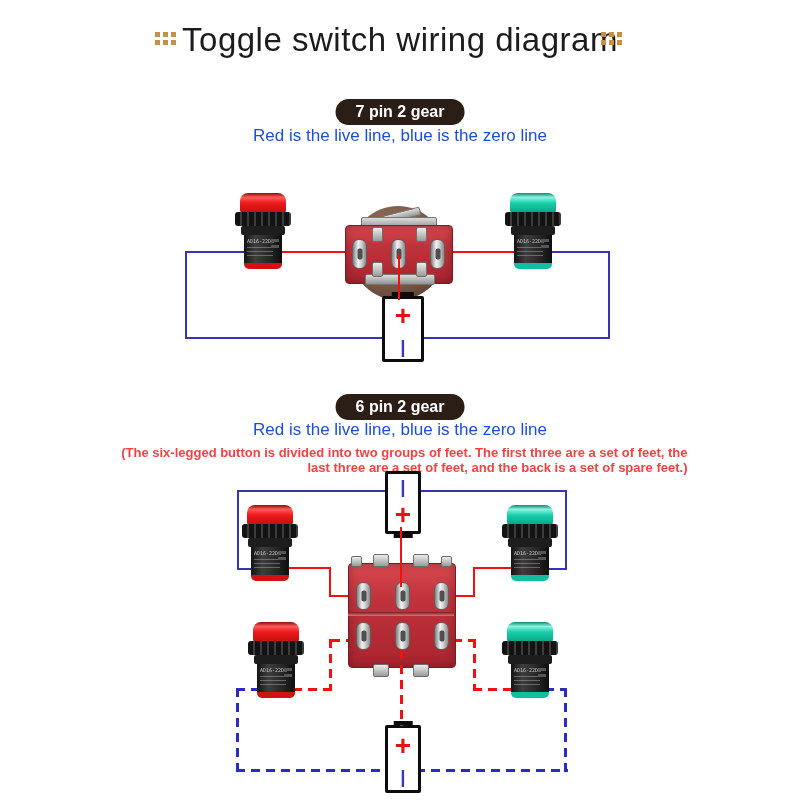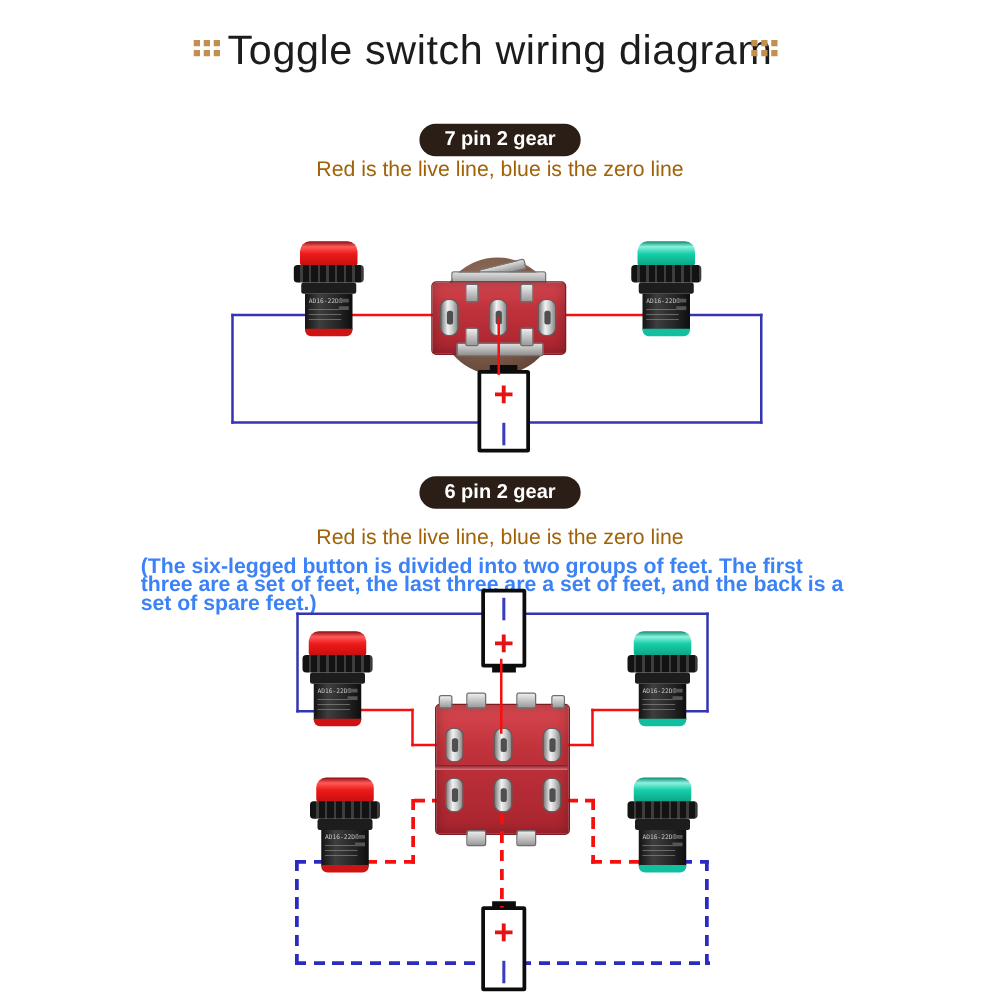--- a/index.html
+++ b/index.html
@@ -17,25 +17,25 @@
   .dots i { display:block; background:#c38f4f; }
 
   
   .badge {
     position:absolute; left:50%; transform:translateX(-50%);
     background:#2b1e16; color:#ffffff; font-size:16px; font-weight:700;
     padding:4px 20px; border-radius:15px; white-space:nowrap;
   }
   .subtitle {
     position:absolute; left:0; width:100%; text-align:center;
-    font-size:17px; color:#a16207; font-weight:400;
+    font-size:17px; color:#1d4ed8; font-weight:400;
   }
   .note {
     position:absolute; left:50%; transform:translateX(-50%); width:575px;
-    text-align:left; font-size:17px; font-weight:700; color:#3b82f6; line-height:15px;
+    text-align:right; font-size:13px; font-weight:700; color:#ef4444; line-height:15px;
   }
 
   
   .wire { position:absolute; z-index:1; }
   .wire.red  { background:#f50f0f; }
   .wire.blue { background:#3535b2; }
   .wire.z3 { z-index:3; }
   .dash-h-red  { position:absolute; z-index:1; background:repeating-linear-gradient(90deg,#f50f0f 0 9px,transparent 9px 15px); }
   .dash-v-red  { position:absolute; z-index:1; background:repeating-linear-gradient(180deg,#f50f0f 0 9px,transparent 9px 15px); }
   .dash-h-blue { position:absolute; z-index:1; background:repeating-linear-gradient(90deg,#2b2bbf 0 9px,transparent 9px 15px); }
@@ -152,21 +152,21 @@
         <div class="vents"></div>
       </div>
     <div class="glow"></div>
   </div>
   <div class="battery" style="left:382px;top:296px;width:36px;height:60px;">
     <div class="nub top"></div>
     <span class="pos">+</span>
     <span class="neg">|</span>
   </div>
 
-  <div class="badge" style="top:381px;">6 pin 2 gear</div>
+  <div class="badge" style="top:394px;">6 pin 2 gear</div>
   <div class="subtitle" style="top:420px;">Red is the live line, blue is the zero line</div>
   <div class="note" style="top:445px;">(The six-legged button is divided into two groups of feet. The first three are a set of feet, the last three are a set of feet, and the back is a set of spare feet.)</div>
 
   <div class="wire blue" style="left:237px;top:490px;width:330px;height:2px;"></div>
   <div class="wire blue" style="left:237px;top:490px;width:2px;height:80px;"></div>
   <div class="wire blue" style="left:237px;top:568px;width:18px;height:2px;"></div>
   <div class="wire blue" style="left:565px;top:490px;width:2px;height:80px;"></div>
   <div class="wire blue" style="left:547px;top:568px;width:20px;height:2px;"></div>
   <div class="wire red" style="left:287px;top:567px;width:44px;height:2px;"></div>
   <div class="wire red" style="left:329px;top:567px;width:2px;height:30px;"></div>

